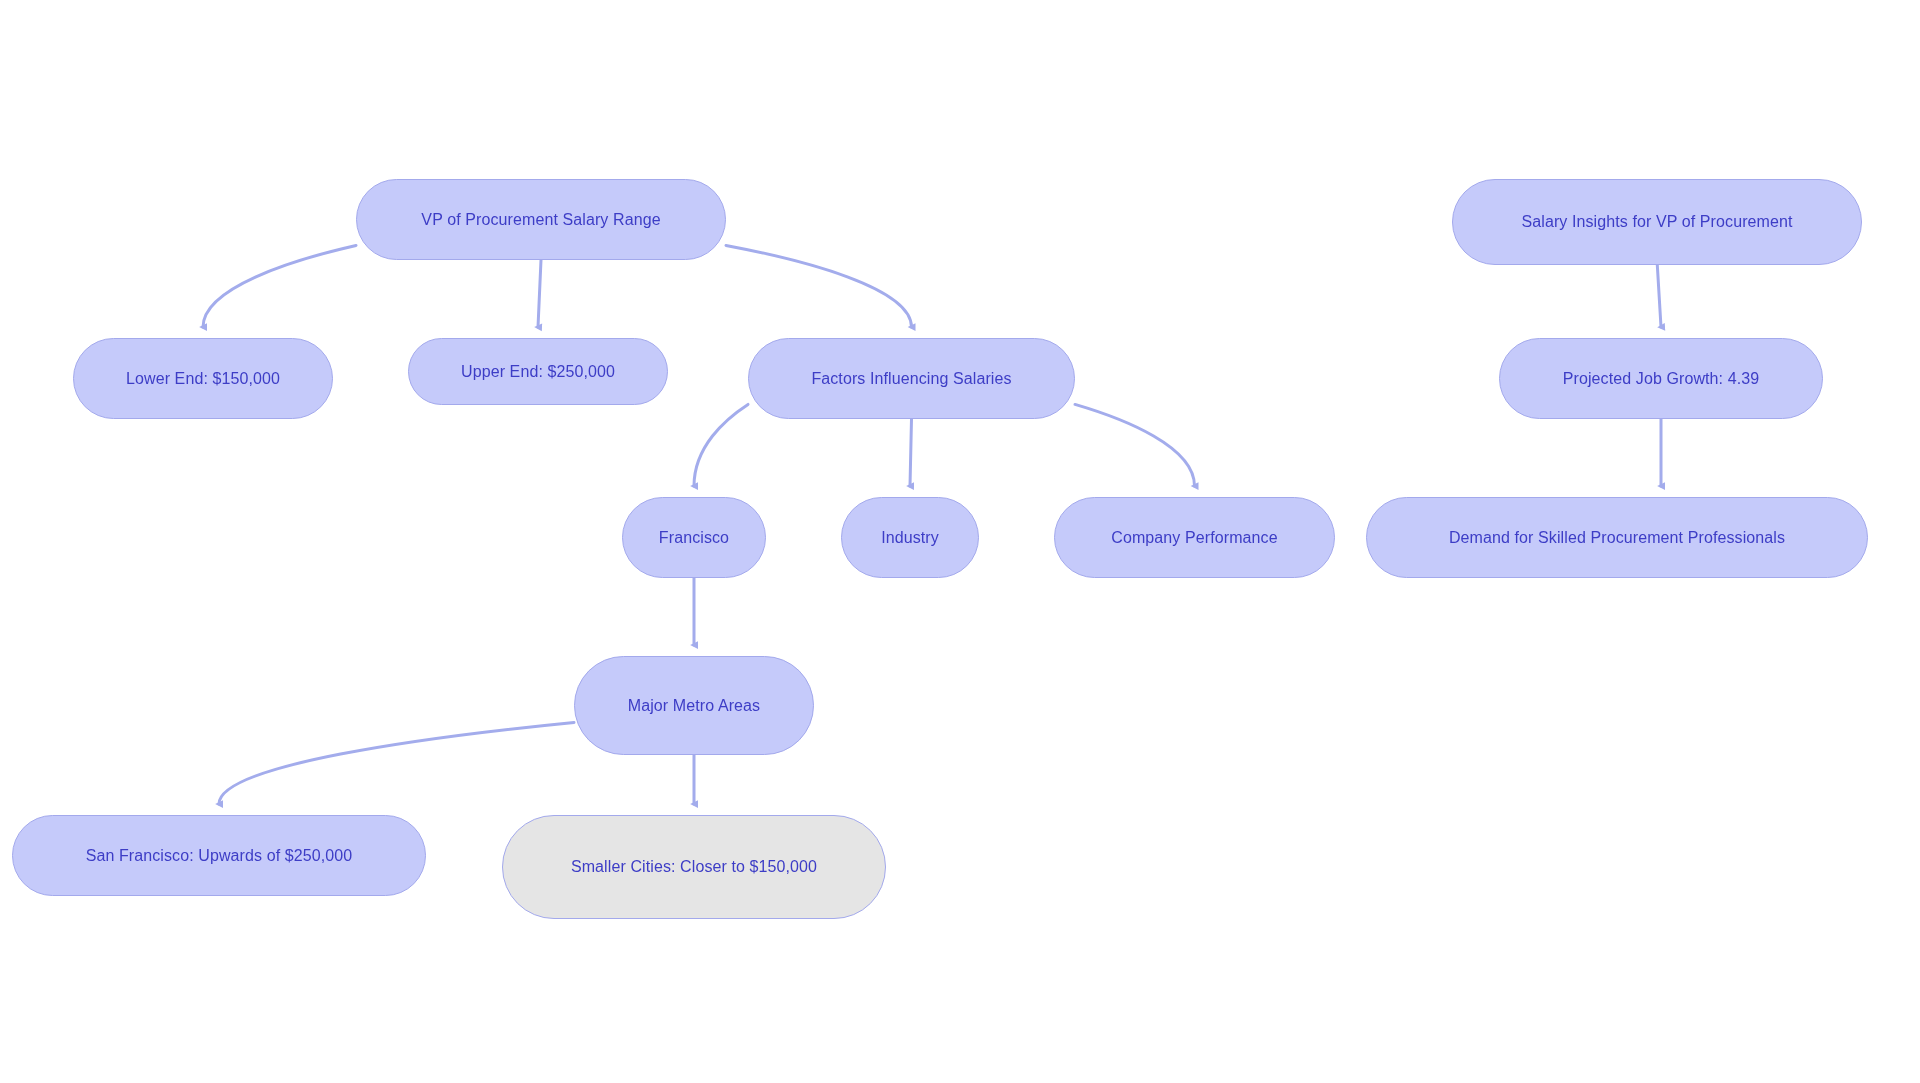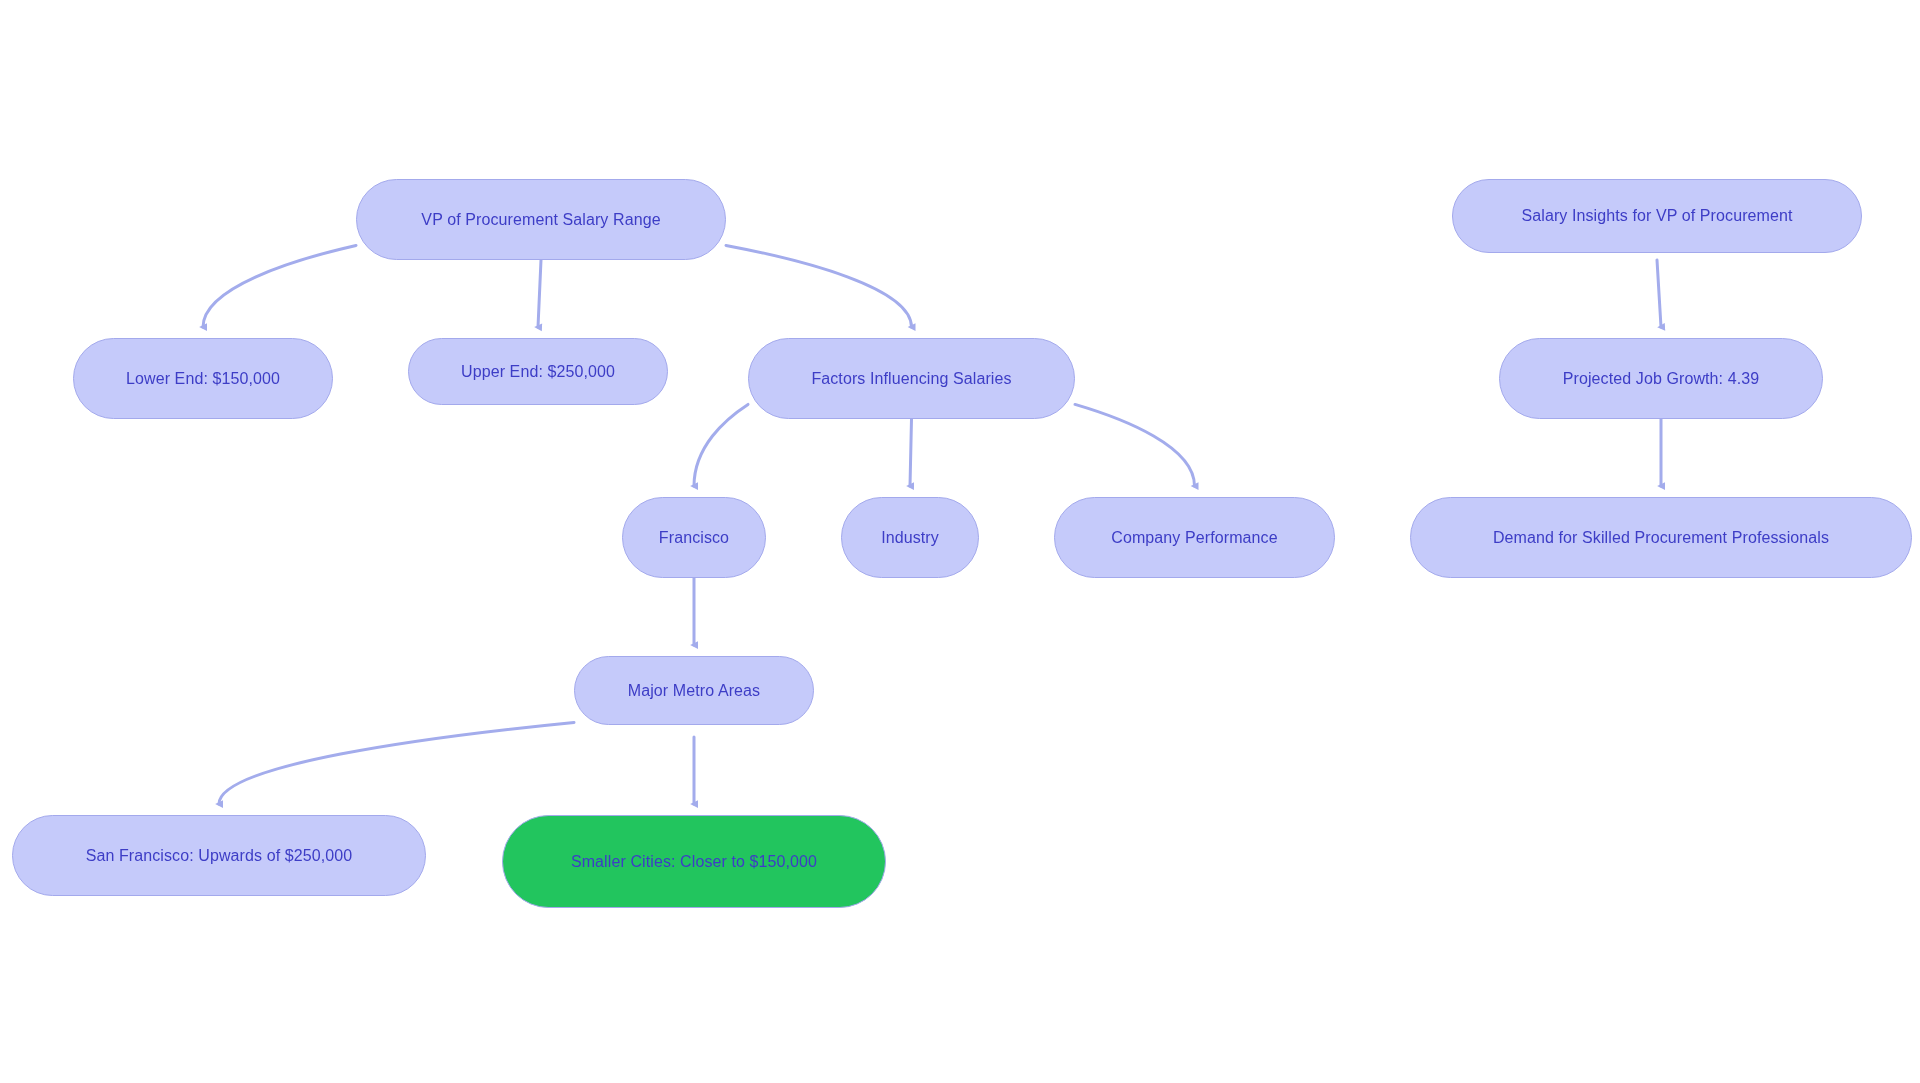--- a/index.html
+++ b/index.html
@@ -94,33 +94,33 @@
   </div>
   <div class="node" style="left: 622px; top: 497px; width: 144px; height: 81px; background: rgb(197, 202, 250); border-color: rgb(163, 169, 236); color: rgb(61, 61, 198);">
     <span class="node-label">Francisco</span>
   </div>
   <div class="node" style="left: 841px; top: 497px; width: 138px; height: 81px; background: rgb(197, 202, 250); border-color: rgb(163, 169, 236); color: rgb(61, 61, 198);">
     <span class="node-label">Industry</span>
   </div>
   <div class="node" style="left: 1054px; top: 497px; width: 281px; height: 81px; background: rgb(197, 202, 250); border-color: rgb(163, 169, 236); color: rgb(61, 61, 198);">
     <span class="node-label">Company Performance</span>
   </div>
-  <div class="node" style="left: 574px; top: 656px; width: 240px; height: 69px; background: rgb(197, 202, 250); border-color: rgb(163, 169, 236); color: rgb(61, 61, 198);">
+  <div class="node" style="left: 574px; top: 656px; width: 240px; height: 99px; background: rgb(197, 202, 250); border-color: rgb(163, 169, 236); color: rgb(61, 61, 198);">
     <span class="node-label">Major Metro Areas</span>
   </div>
   <div class="node" style="left: 12px; top: 815px; width: 414px; height: 81px; background: rgb(197, 202, 250); border-color: rgb(163, 169, 236); color: rgb(61, 61, 198); text-align: center;">
     <span class="node-label">San Francisco: Upwards of $250,000</span>
   </div>
-  <div class="node" style="left: 502px; top: 815px; width: 384px; height: 93px; background: #22c55e; border-color: rgb(163, 169, 236); color: rgb(61, 61, 198);">
+  <div class="node" style="left: 502px; top: 815px; width: 384px; height: 104px; background: #e5e5e5; border-color: rgb(163, 169, 236); color: rgb(61, 61, 198);">
     <span class="node-label">Smaller Cities: Closer to $150,000</span>
   </div>
 
-  <div class="node" style="left: 1452px; top: 179px; width: 410px; height: 74px; background: rgb(197, 202, 250); border-color: rgb(163, 169, 236); color: rgb(61, 61, 198);">
+  <div class="node" style="left: 1452px; top: 179px; width: 410px; height: 86px; background: rgb(197, 202, 250); border-color: rgb(163, 169, 236); color: rgb(61, 61, 198);">
     <span class="node-label">Salary Insights for VP of Procurement</span>
   </div>
   <div class="node" style="left: 1499px; top: 338px; width: 324px; height: 81px; background: rgb(197, 202, 250); border-color: rgb(163, 169, 236); color: rgb(61, 61, 198);">
     <span class="node-label">Projected Job Growth: 4.39</span>
   </div>
-  <div class="node" style="left: 1410px; top: 497px; width: 502px; height: 81px; background: rgb(197, 202, 250); border-color: rgb(163, 169, 236); color: rgb(61, 61, 198);">
+  <div class="node" style="left: 1366px; top: 497px; width: 502px; height: 81px; background: rgb(197, 202, 250); border-color: rgb(163, 169, 236); color: rgb(61, 61, 198);">
     <span class="node-label">Demand for Skilled Procurement Professionals</span>
   </div>
 
 </div>
 
 </body></html>

